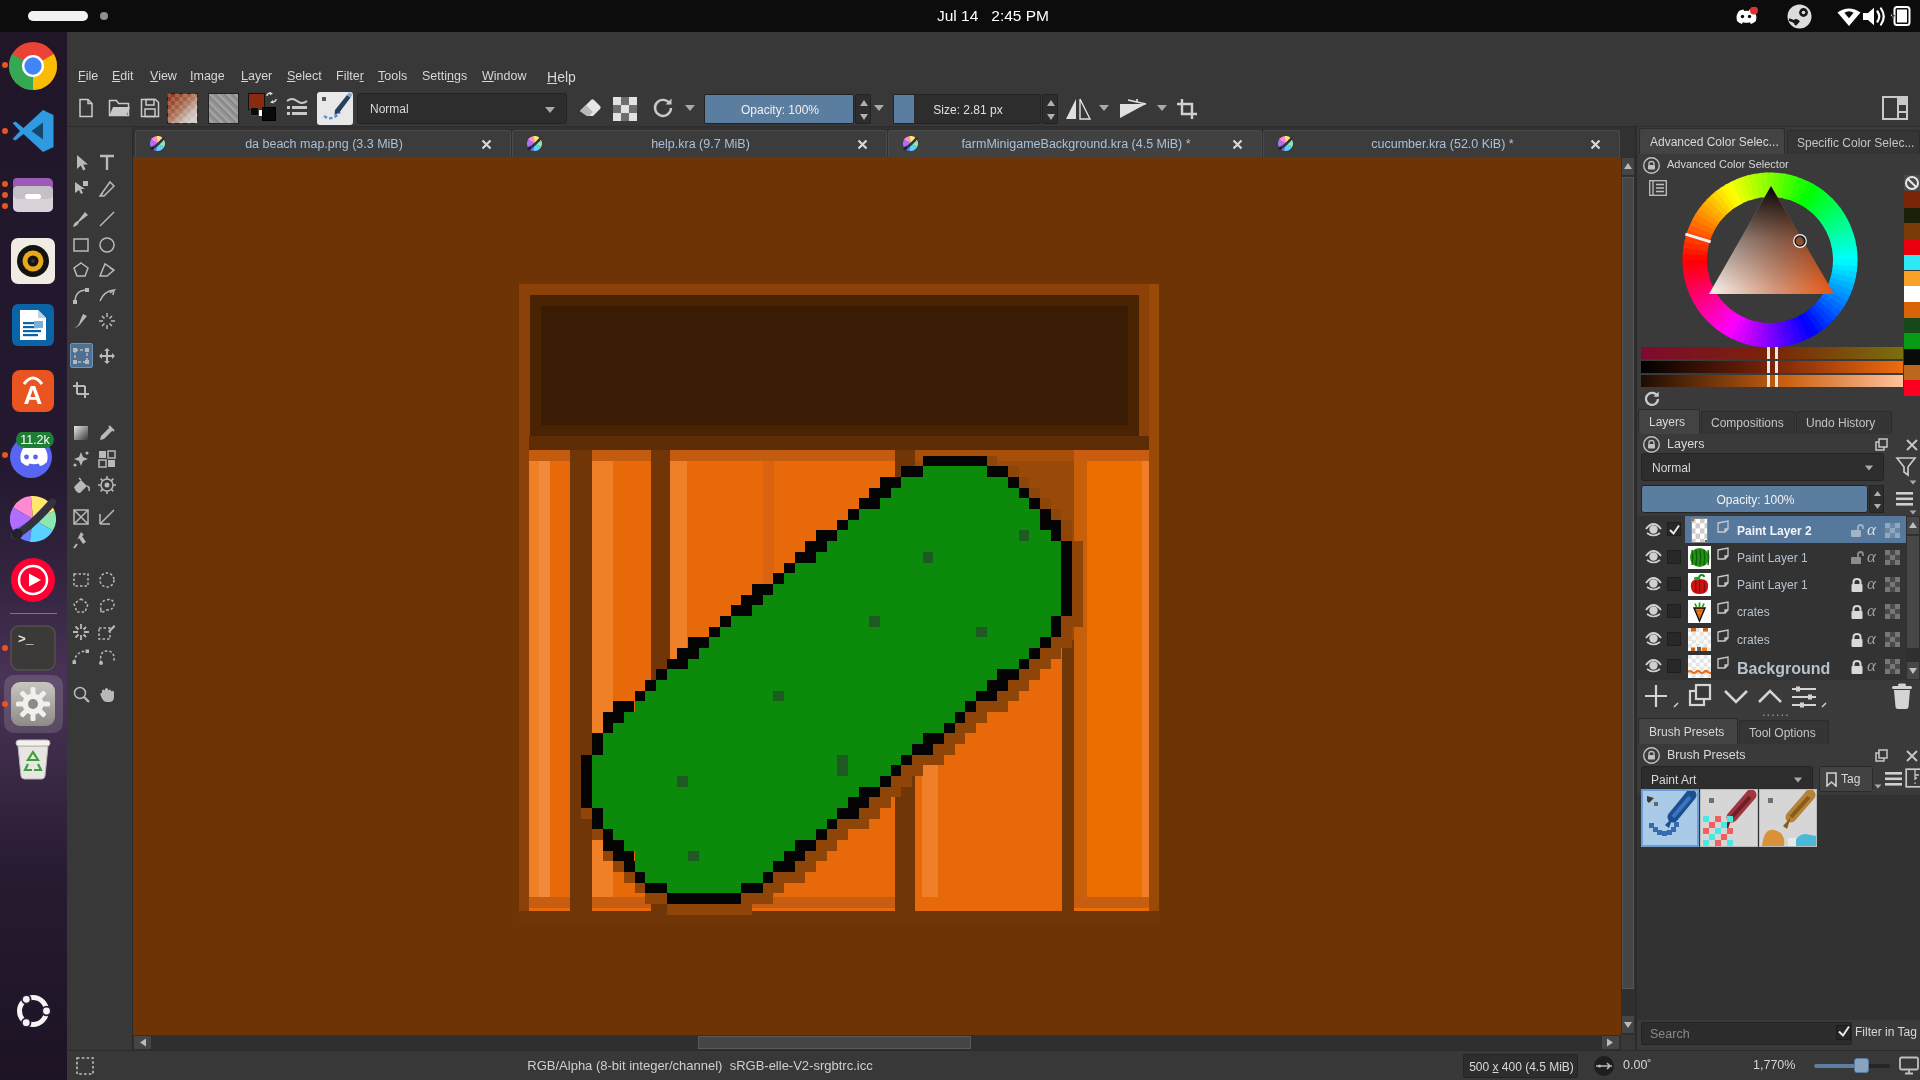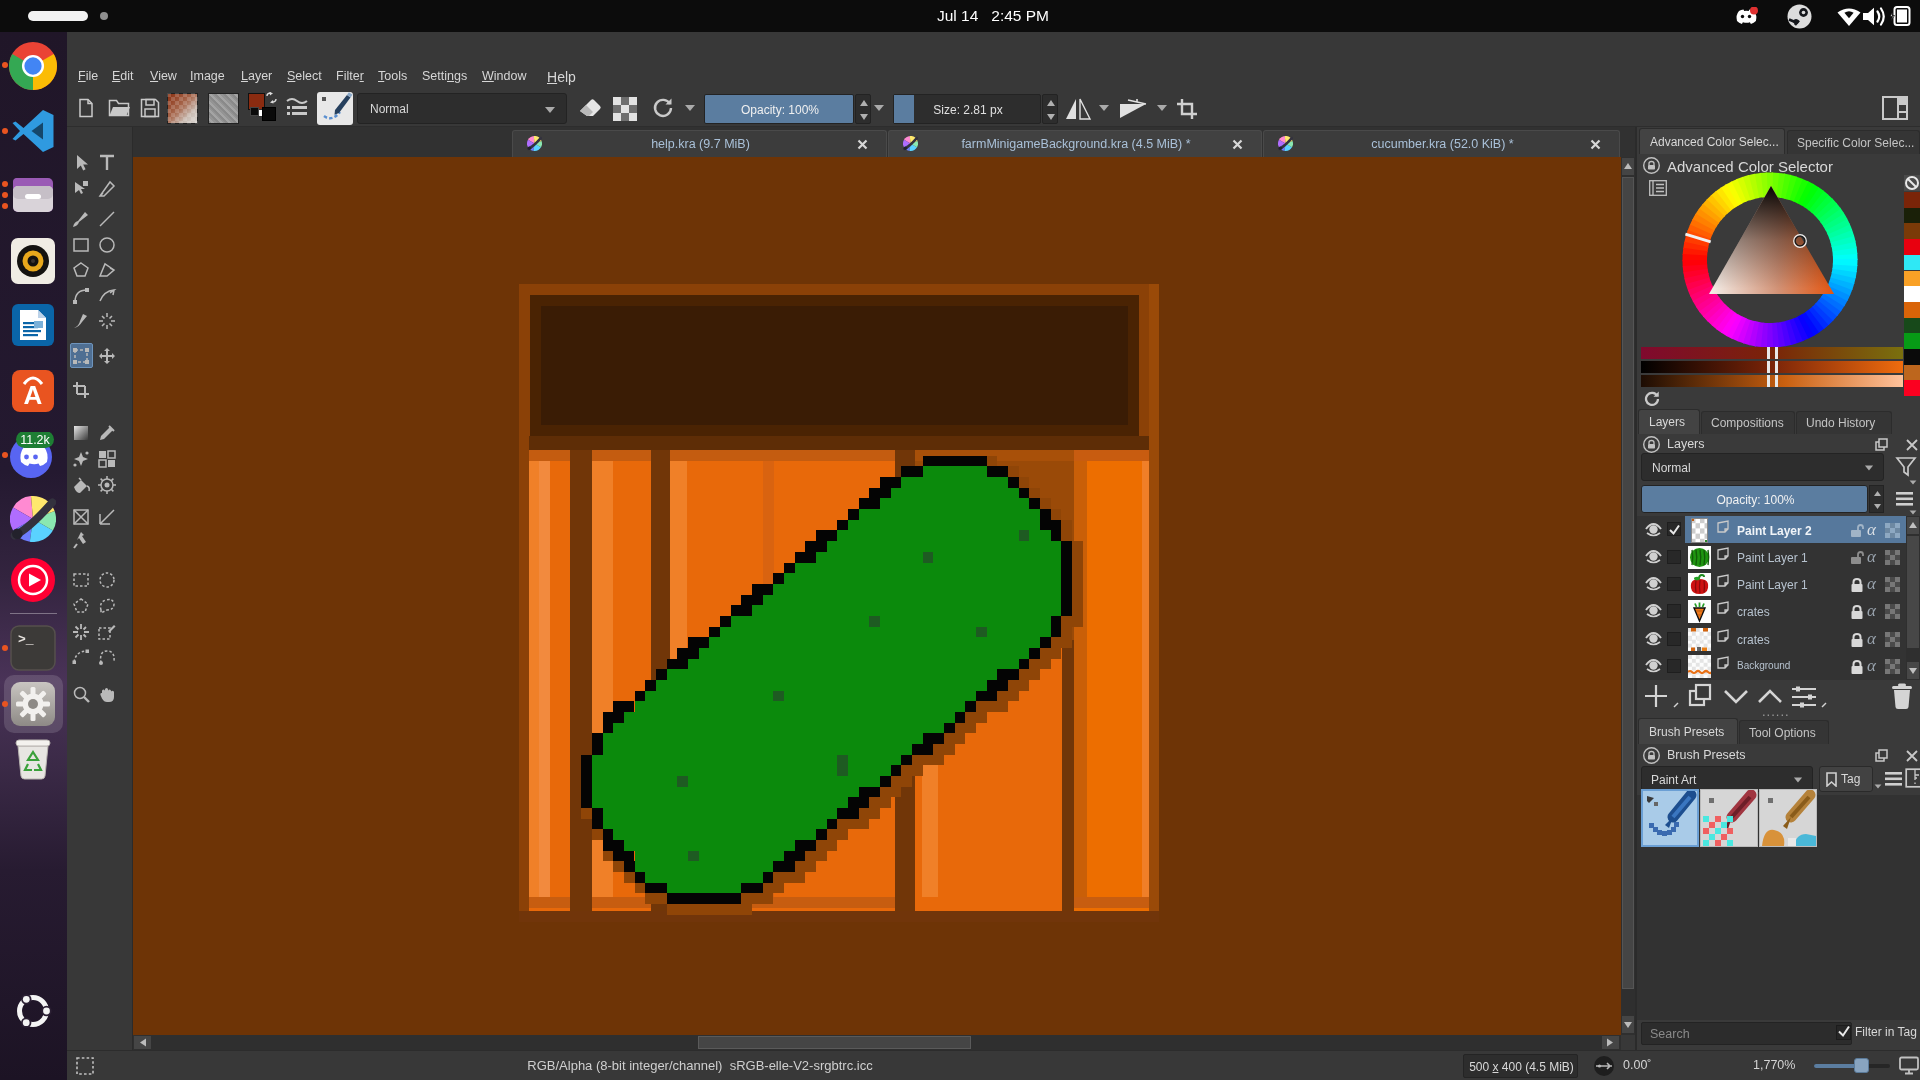--- a/index.html
+++ b/index.html
@@ -309,20 +309,38 @@
         <svg class="abs" style="left:1108px;top:8px" width="24" height="24" viewBox="0 0 24 24" xmlns="http://www.w3.org/2000/svg">
           <path d="M7 2 V17 H22 M2 7 H17 V22" fill="none" stroke="#d0d0d0" stroke-width="2.4"></path>
         </svg>
         <svg class="abs" style="left:1815px;top:7px" width="26" height="24" viewBox="0 0 26 24" xmlns="http://www.w3.org/2000/svg">
           <rect x="1" y="1" width="24" height="22" fill="none" stroke="#c9c9c9" stroke-width="2"></rect>
           <path d="M16 1 V23 M16 8 H25 M16 16 H25" stroke="#c9c9c9" stroke-width="2"></path>
           <rect x="17" y="2" width="8" height="5" fill="#c9c9c9"></rect>
         </svg>
       </div>
       <div class="abs" style="left:66px;top:95px;width:1787px;height:30px;background:#313131">
+        <div class="abs" style="left:2px;top:3px;width:376px;height:27px;background:#3c3c3c;border:1px solid #4a4a4a;border-bottom:none;border-radius:3px 3px 0 0">
+          <div class="abs" style="left:14px;top:5px">
+            <svg width="15" height="15" viewBox="0 0 15 15" xmlns="http://www.w3.org/2000/svg">
+              <path d="M7.5 7.5 L6.8 0.0 A7.5 7.5 0 0 0 1.0 3.8 Z" fill="#ff8ad2"></path>
+              <path d="M7.5 7.5 L1.0 3.8 A7.5 7.5 0 0 0 1.0 11.2 Z" fill="#b06dff"></path>
+              <path d="M7.5 7.5 L1.0 11.2 A7.5 7.5 0 0 0 6.5 14.9 Z" fill="#6d7dff"></path>
+              <path d="M7.5 7.5 L6.5 14.9 A7.5 7.5 0 0 0 14.0 11.3 Z" fill="#5ad2ff"></path>
+              <path d="M7.5 7.5 L14.0 11.3 A7.5 7.5 0 0 0 14.5 4.9 Z" fill="#8ae8b0"></path>
+              <path d="M7.5 7.5 L14.5 4.9 A7.5 7.5 0 0 0 6.8 0.0 Z" fill="#ffe86d"></path>
+              <path d="M1.5 12.9 Q6.0 10.799999999999999 13.8 2.1" stroke="#33323e" stroke-width="2.5500000000000003" fill="none" stroke-linecap="round"></path>
+              <circle cx="2.4" cy="12.299999999999999" r="1.725" fill="#23222c"></circle>
+            </svg>
+          </div>
+          <div class="abs txt" style="left:0;top:6px;width:376px;text-align:center;color:#a9c0d8;font-size:12.5px">da beach map.png (3.3 MiB)</div>
+          <svg class="abs" style="left:344px;top:7px" width="13" height="13" xmlns="http://www.w3.org/2000/svg">
+            <path d="M2.5 2.5 L10.5 10.5 M10.5 2.5 L2.5 10.5" stroke="#d8d8d8" stroke-width="2.2"></path>
+          </svg>
+        </div>
         <div class="abs" style="left:379px;top:3px;width:375px;height:27px;background:#3c3c3c;border:1px solid #4a4a4a;border-bottom:none;border-radius:3px 3px 0 0">
           <div class="abs" style="left:14px;top:5px">
             <svg width="15" height="15" viewBox="0 0 15 15" xmlns="http://www.w3.org/2000/svg">
               <path d="M7.5 7.5 L6.8 0.0 A7.5 7.5 0 0 0 1.0 3.8 Z" fill="#ff8ad2"></path>
               <path d="M7.5 7.5 L1.0 3.8 A7.5 7.5 0 0 0 1.0 11.2 Z" fill="#b06dff"></path>
               <path d="M7.5 7.5 L1.0 11.2 A7.5 7.5 0 0 0 6.5 14.9 Z" fill="#6d7dff"></path>
               <path d="M7.5 7.5 L6.5 14.9 A7.5 7.5 0 0 0 14.0 11.3 Z" fill="#5ad2ff"></path>
               <path d="M7.5 7.5 L14.0 11.3 A7.5 7.5 0 0 0 14.5 4.9 Z" fill="#8ae8b0"></path>
               <path d="M7.5 7.5 L14.5 4.9 A7.5 7.5 0 0 0 6.8 0.0 Z" fill="#ffe86d"></path>
               <path d="M1.5 12.9 Q6.0 10.799999999999999 13.8 2.1" stroke="#33323e" stroke-width="2.5500000000000003" fill="none" stroke-linecap="round"></path>
@@ -763,21 +781,21 @@
         <div class="abs txt" style="left:10px;top:6px;font-size:12px">Advanced Color Selec...</div>
       </div>
       <div class="abs" style="left:1720px;top:98px;width:133px;height:24px;background:#353535;border:1px solid #2c2c2c;border-bottom:none;border-radius:3px 3px 0 0">
         <div class="abs txt" style="left:9px;top:5px;font-size:12px;color:#c4c4c4">Specific Color Selec...</div>
       </div>
       <svg class="abs" style="left:1576px;top:125px" width="17" height="17" viewBox="0 0 17 17" xmlns="http://www.w3.org/2000/svg">
         <circle cx="8.5" cy="8.5" r="7.8" fill="none" stroke="#c0c0c0" stroke-width="1.4"></circle>
         <rect x="5" y="8" width="7" height="4.5" rx="0.8" fill="#c0c0c0"></rect>
         <path d="M6 8 V6.5 q0-2 2.5-2 t2.5 2 V8" fill="none" stroke="#c0c0c0" stroke-width="1.3"></path>
       </svg>
-      <div class="abs txt" style="left:1600px;top:126px;font-size:15px">Advanced Color Selector</div>
+      <div class="abs txt" style="left:1600px;top:126px;font-size:11px">Advanced Color Selector</div>
       <svg class="abs" style="left:1582px;top:148px" width="18" height="16" viewBox="0 0 18 16" xmlns="http://www.w3.org/2000/svg" fill="none" stroke="#c0c0c0" stroke-width="1.3">
         <rect x="0.7" y="0.7" width="16.6" height="14.6"></rect>
         <path d="M4 1 V15"></path>
         <path d="M7 4.5 h8 M7 8 h8 M7 11.5 h8" stroke-width="1.6"></path>
       </svg>
       <svg class="abs" style="left:0;top:0;overflow:visible" width="1920" height="1080" xmlns="http://www.w3.org/2000/svg">
         <path d="M1790.5 228.0 A87.5 87.5 0 0 0 1790.2 220.7 L1765.8 222.7 A63 63 0 0 1 1766.0 228.0 Z" fill="hsl(178,100%,50%)"></path>
         <path d="M1790.3 221.9 A87.5 87.5 0 0 0 1789.5 214.6 L1765.3 218.4 A63 63 0 0 1 1765.8 223.6 Z" fill="hsl(174,100%,50%)"></path>
         <path d="M1789.6 215.8 A87.5 87.5 0 0 0 1788.3 208.6 L1764.4 214.0 A63 63 0 0 1 1765.4 219.2 Z" fill="hsl(170,100%,50%)"></path>
         <path d="M1788.6 209.8 A87.5 87.5 0 0 0 1786.8 202.7 L1763.3 209.8 A63 63 0 0 1 1764.6 214.9 Z" fill="hsl(166,100%,50%)"></path>
@@ -1191,21 +1209,21 @@
         <rect x="7.8" y="15.6" width="3.9" height="3.9" fill="#e4e4e4"></rect>
         <rect x="15.6" y="15.6" width="3.9" height="3.9" fill="#e4e4e4"></rect>
         <rect x="3.9" y="19.5" width="3.9" height="3.9" fill="#e4e4e4"></rect>
         <rect x="11.7" y="19.5" width="3.9" height="3.9" fill="#e4e4e4"></rect>
         <rect x="19.5" y="19.5" width="3.9" height="3.9" fill="#e4e4e4"></rect>
         <path d="M0 17 q2 -2 4 0 t4 0 t4 0 t4 0 t4 0 t4 0" stroke="#e87016" stroke-width="2.2" fill="none"></path>
       </svg>
       <svg class="abs" style="left:1650px;top:624px" width="13" height="13" viewBox="0 0 13 13" xmlns="http://www.w3.org/2000/svg">
         <path d="M1 3 L11 1 V9 L8 12 H1 Z M8 12 V9 H11" fill="none" stroke="#c9c9c9" stroke-width="1.3"></path>
       </svg>
-      <div class="abs txt" style="left:1670px;top:628px;font-size:10px;font-weight:normal;color:#b6c2ce">Background</div>
+      <div class="abs txt" style="left:1670px;top:628px;font-size:16px;font-weight:bold;color:#b6c2ce">Background</div>
       <svg class="abs" style="left:1782px;top:626.9999999999999px" width="16" height="16" viewBox="0 0 16 16" xmlns="http://www.w3.org/2000/svg">
         <rect x="2.5" y="7" width="11" height="8" rx="1" fill="#d8d8d8"></rect>
         <path d="M4.5 7 V5 q0-3 3.5-3 t3.5 3 V7" fill="none" stroke="#d8d8d8" stroke-width="2"></path>
       </svg>
       <div class="abs" style="left:1800px;top:624px;font-size:17px;color:#9aa4ae;font-style:italic;font-family:'Liberation Serif',serif">α</div>
       <svg class="abs" style="left:1818px;top:626.9999999999999px" width="15" height="15" xmlns="http://www.w3.org/2000/svg">
         <rect x="0.0" y="0.0" width="5.0" height="5.0" fill="#777"></rect>
         <rect x="5.0" y="0.0" width="5.0" height="5.0" fill="#4a4a4a"></rect>
         <rect x="10.0" y="0.0" width="5.0" height="5.0" fill="#777"></rect>
         <rect x="0.0" y="5.0" width="5.0" height="5.0" fill="#4a4a4a"></rect>

